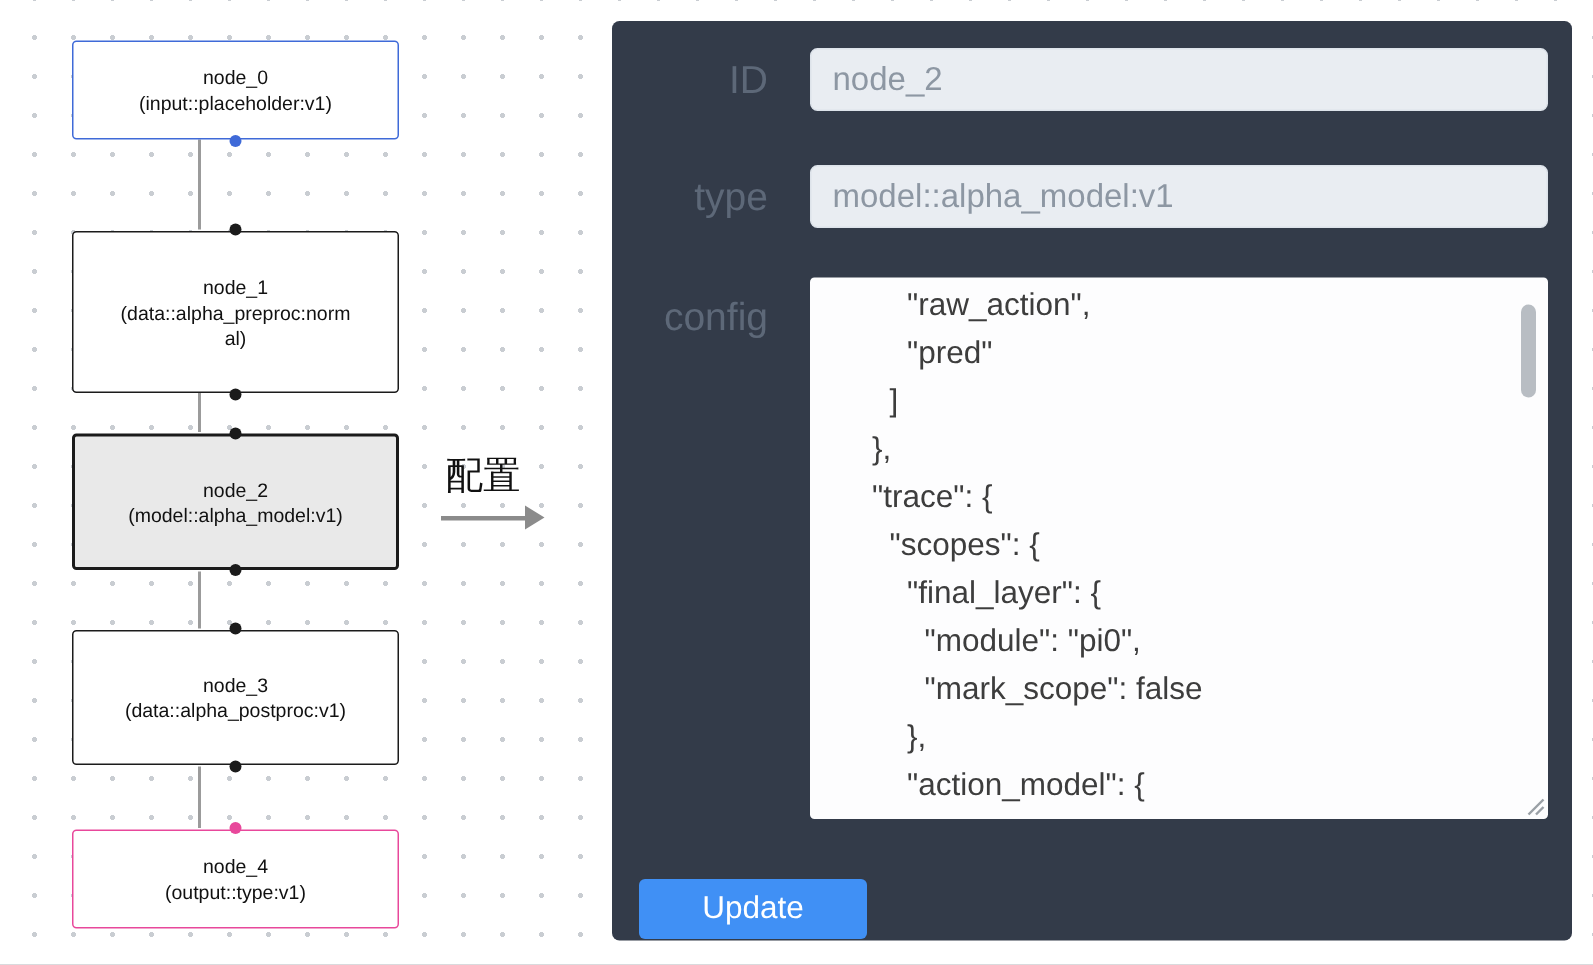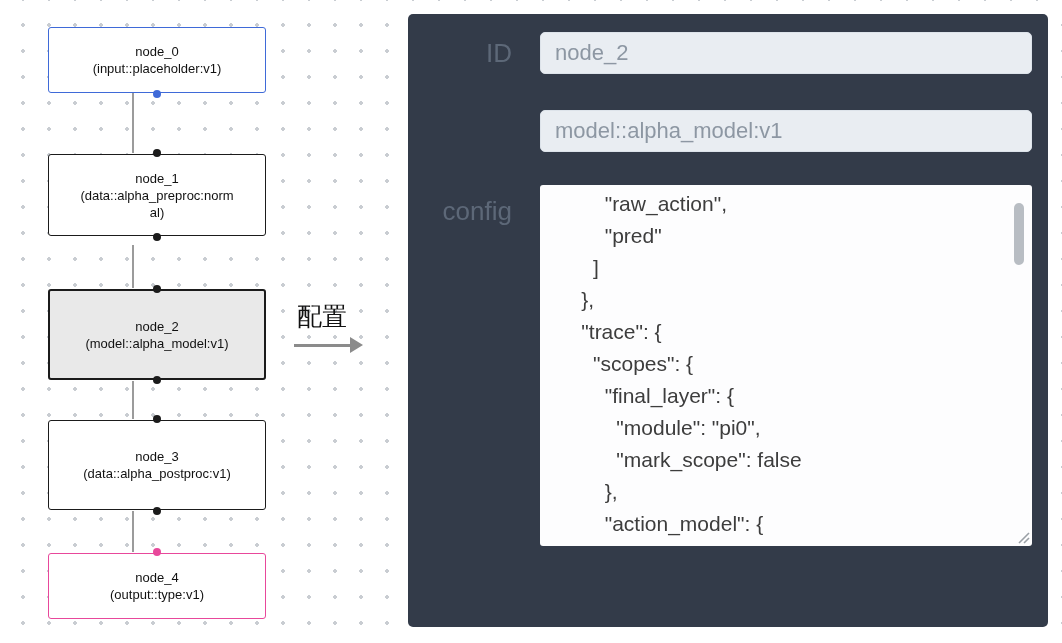--- a/index.html
+++ b/index.html
@@ -16,21 +16,21 @@
   
   .flow-node {
     position:absolute; left:24px; width:218px;
     background:#ffffff; border:1.5px solid #1b1b1b; border-radius:3px;
     display:flex; flex-direction:column; align-items:center; justify-content:center;
     text-align:center; font-size:13px; line-height:17px; color:#111111;
     cursor:pointer;
     margin-left:24px;
   }
   .node-0 { top:27px;  height:66px; border-color:#3f6ad8; }
-  .node-1 { top:154px; height:82px; }
+  .node-1 { top:154px; height:108px; }
   .node-2 { top:289px; height:91px; background:#e9e9e9; border-width:2px; }
   .node-3 { top:420px; height:90px; }
   .node-4 { top:553px; height:66px; border-color:#e8489b; }
   .node-sub { width:160px; word-break:break-all; }
   .handle {
     position:absolute; left:50%; transform:translateX(-50%);
     width:8px; height:8px; border-radius:50%; background:#1b1b1b;
   }
   .handle.top { top:-6px; }
   .handle.bottom { bottom:-6px; }
@@ -137,20 +137,21 @@
   </div>
 
   <div class="anno-label">配置</div>
   <div class="arrow-line"></div>
   <div class="arrow-head"></div>
 
   <div class="panel">
     <div class="field-label label-id">ID</div>
     <input class="field-input input-id" value="node_2" style="">
 
+    <div class="field-label label-type">type</div>
     <input class="field-input input-type" value="model::alpha_model:v1" style="">
 
     <div class="field-label label-config">config</div>
     <div class="config-box">
       <div class="config-text">        "raw_action",
         "pred"
       ]
     },
     "trace": {
       "scopes": {
@@ -159,15 +160,16 @@
           "mark_scope": false
         },
         "action_model": {</div>
       <div class="scroll-thumb"></div>
       <svg class="resize-grip" viewBox="0 0 15 15">
         <line x1="4" y1="14" x2="14" y2="4" stroke="#9aa0a6" stroke-width="1.6"></line>
         <line x1="9" y1="14" x2="14" y2="9" stroke="#9aa0a6" stroke-width="1.6"></line>
       </svg>
     </div>
 
+    <button class="update-btn">Update</button>
   </div>
 
 </div>
 
 </body></html>

